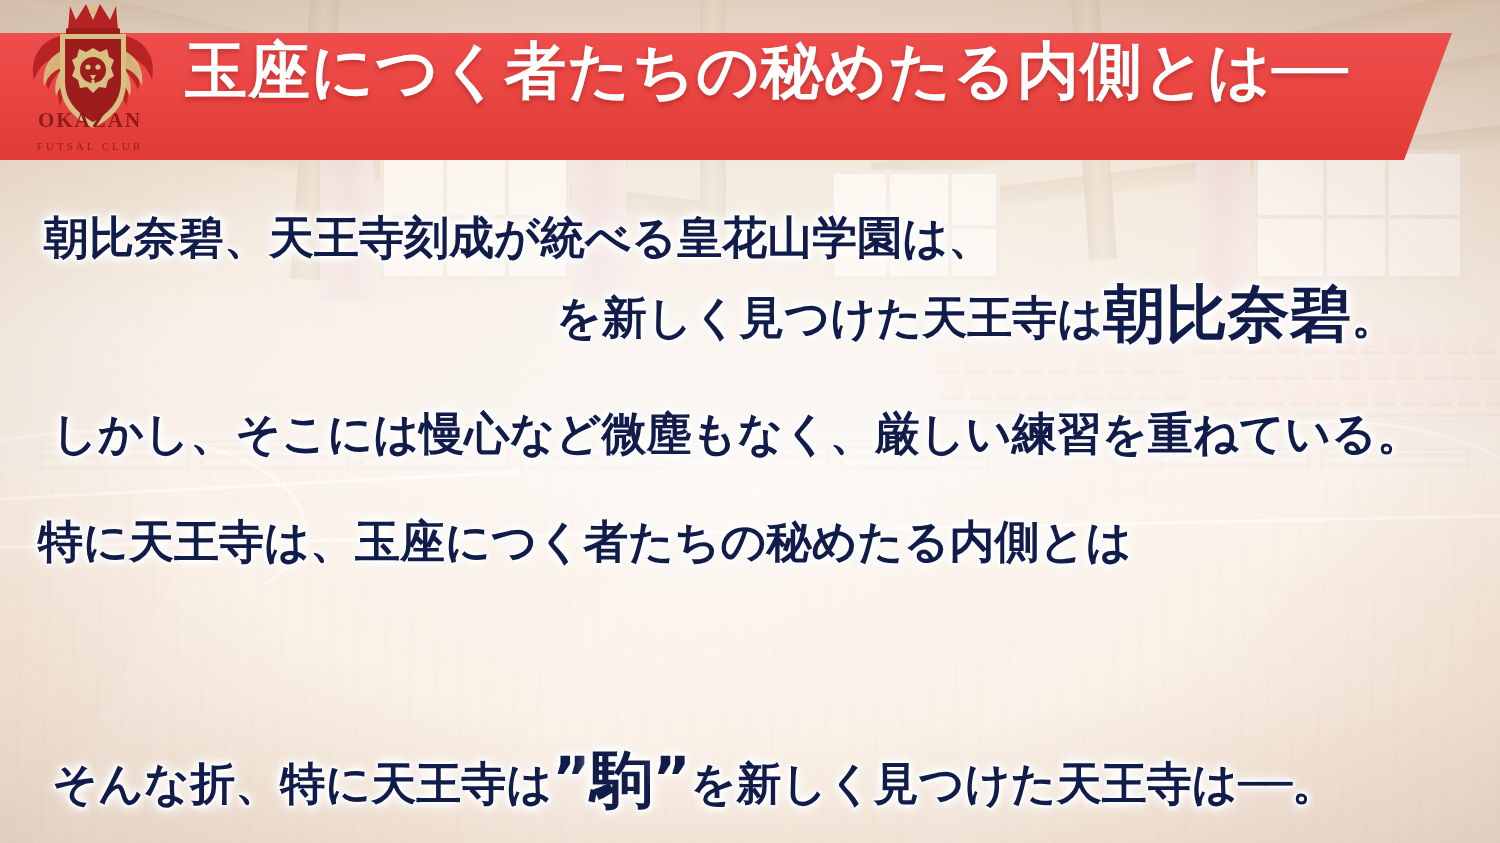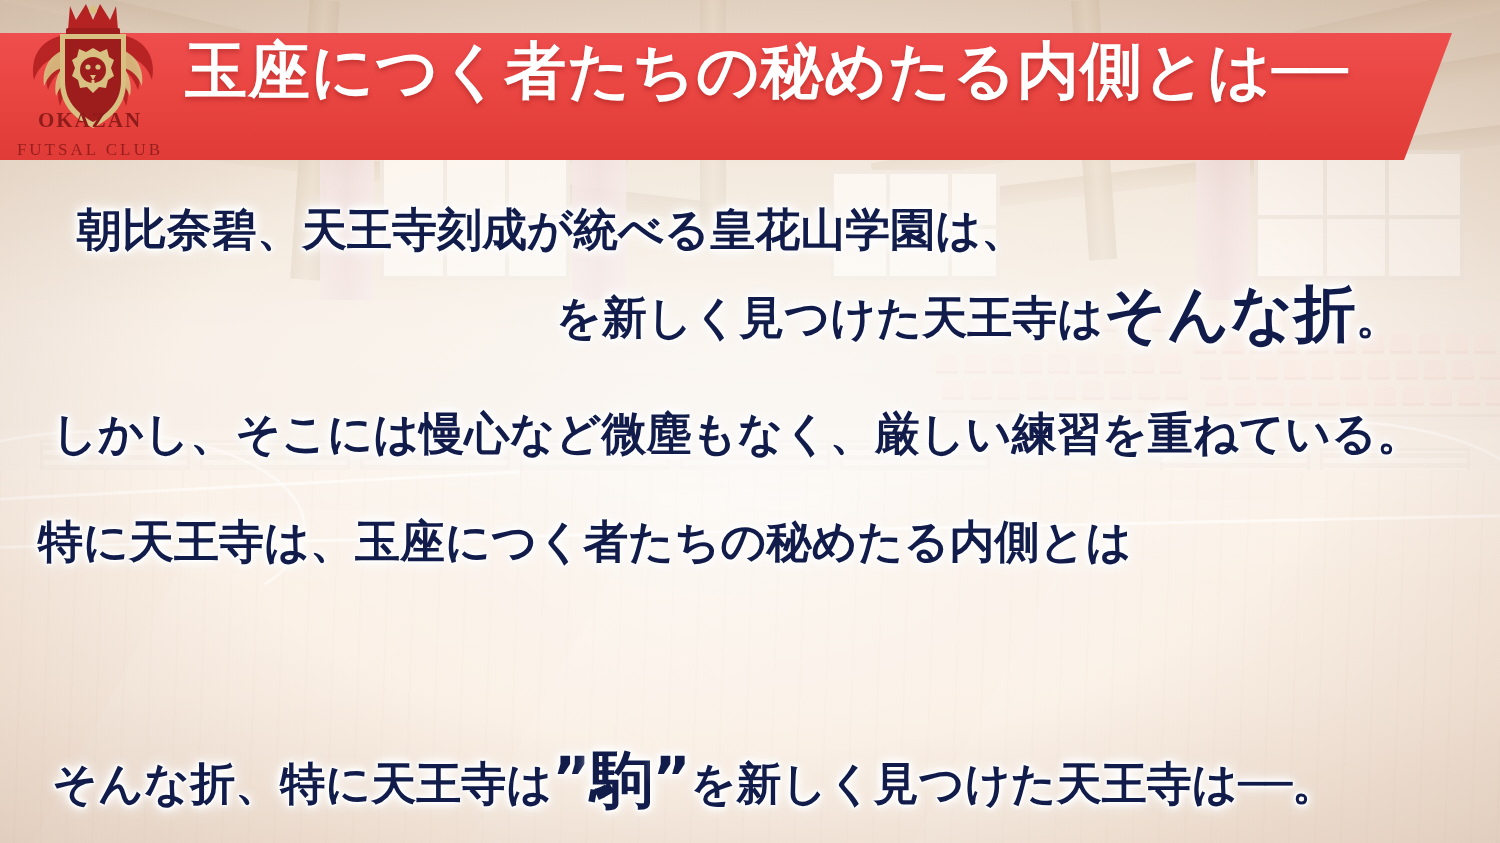--- a/index.html
+++ b/index.html
@@ -96,37 +96,37 @@
   
   .logo{position:absolute;left:8px;top:0;width:170px;height:165px;z-index:8;}
   .logo svg{display:block;width:170px;height:165px;}
   .logo-wordmark{
     position:absolute;left:10px;top:108px;width:160px;text-align:center;
     color:#8f1b1b;font-size:21px;font-weight:bold;letter-spacing:2px;
     font-family:"Liberation Serif","DejaVu Serif",serif;z-index:9;
   }
   .logo-sub{
     position:absolute;left:10px;top:140px;width:160px;text-align:center;
-    color:#8f1b1b;font-size:17px;letter-spacing:3px;
+    color:#8f1b1b;font-size:11px;letter-spacing:3px;
     font-family:"Liberation Serif","DejaVu Serif",serif;z-index:9;opacity:.9;
   }
 
   
   .body-text{position:absolute;left:0;top:0;width:1500px;height:843px;z-index:4;}
   .tline{
     position:absolute;white-space:nowrap;
     color:#121c4a;font-weight:bold;
     text-shadow:
       0 0 4px #fff,0 0 4px #fff,0 0 8px #fff,0 0 8px #fff,
       0 0 14px #fff,0 0 18px #fff,
       1px 1px 0 #fff,-1px -1px 0 #fff,1px -1px 0 #fff,-1px 1px 0 #fff;
   }
   .sz-normal{font-size:45px;}
 
-  .l1{left:44px;top:200px;margin-left:33px;}
+  .l1{left:44px;top:208px;}
   .l2{left:556px;top:272px;}
   .l3{left:52px;top:362px;margin-top:42px;}
   .l4{left:38px;top:512px;}
   .l5{left:640px;top:574px;}
   .l6{left:52px;top:738px;}
 
   .tline .big{font-size:62px;vertical-align:-2px;}
   .tline .qmark{font-size:58px;}
 </style>
 </head>
@@ -291,21 +291,21 @@
       </g>
     </svg>
   </div>
   <div class="logo-wordmark">OKAZAN</div>
   <div class="logo-sub">FUTSAL CLUB</div>
 
   <div class="body-text">
 
     <div class="tline sz-normal l1">朝比奈碧、天王寺刻成が統べる皇花山学園は、</div>
 
-    <div class="tline sz-normal l2"><span>を新しく見つけた天王寺は</span><span class="big">そんな折</span><span>。</span></div>
+    <div class="tline sz-normal l2"><span>を新しく見つけた天王寺は</span><span class="big">朝比奈碧</span><span>。</span></div>
 
     <div class="tline sz-normal l3">しかし、そこには慢心など微塵もなく、厳しい練習を重ねている。</div>
 
     <div class="tline sz-normal l4">特に天王寺は、玉座につく者たちの秘めたる内側とは</div>
 
 
     <div class="tline sz-normal l6"><span>そんな折、特に天王寺は</span><span class="qmark">”</span><span class="big">駒</span><span class="qmark">”</span><span>を新しく見つけた天王寺は──。</span></div>
 
   </div>
 </div>

